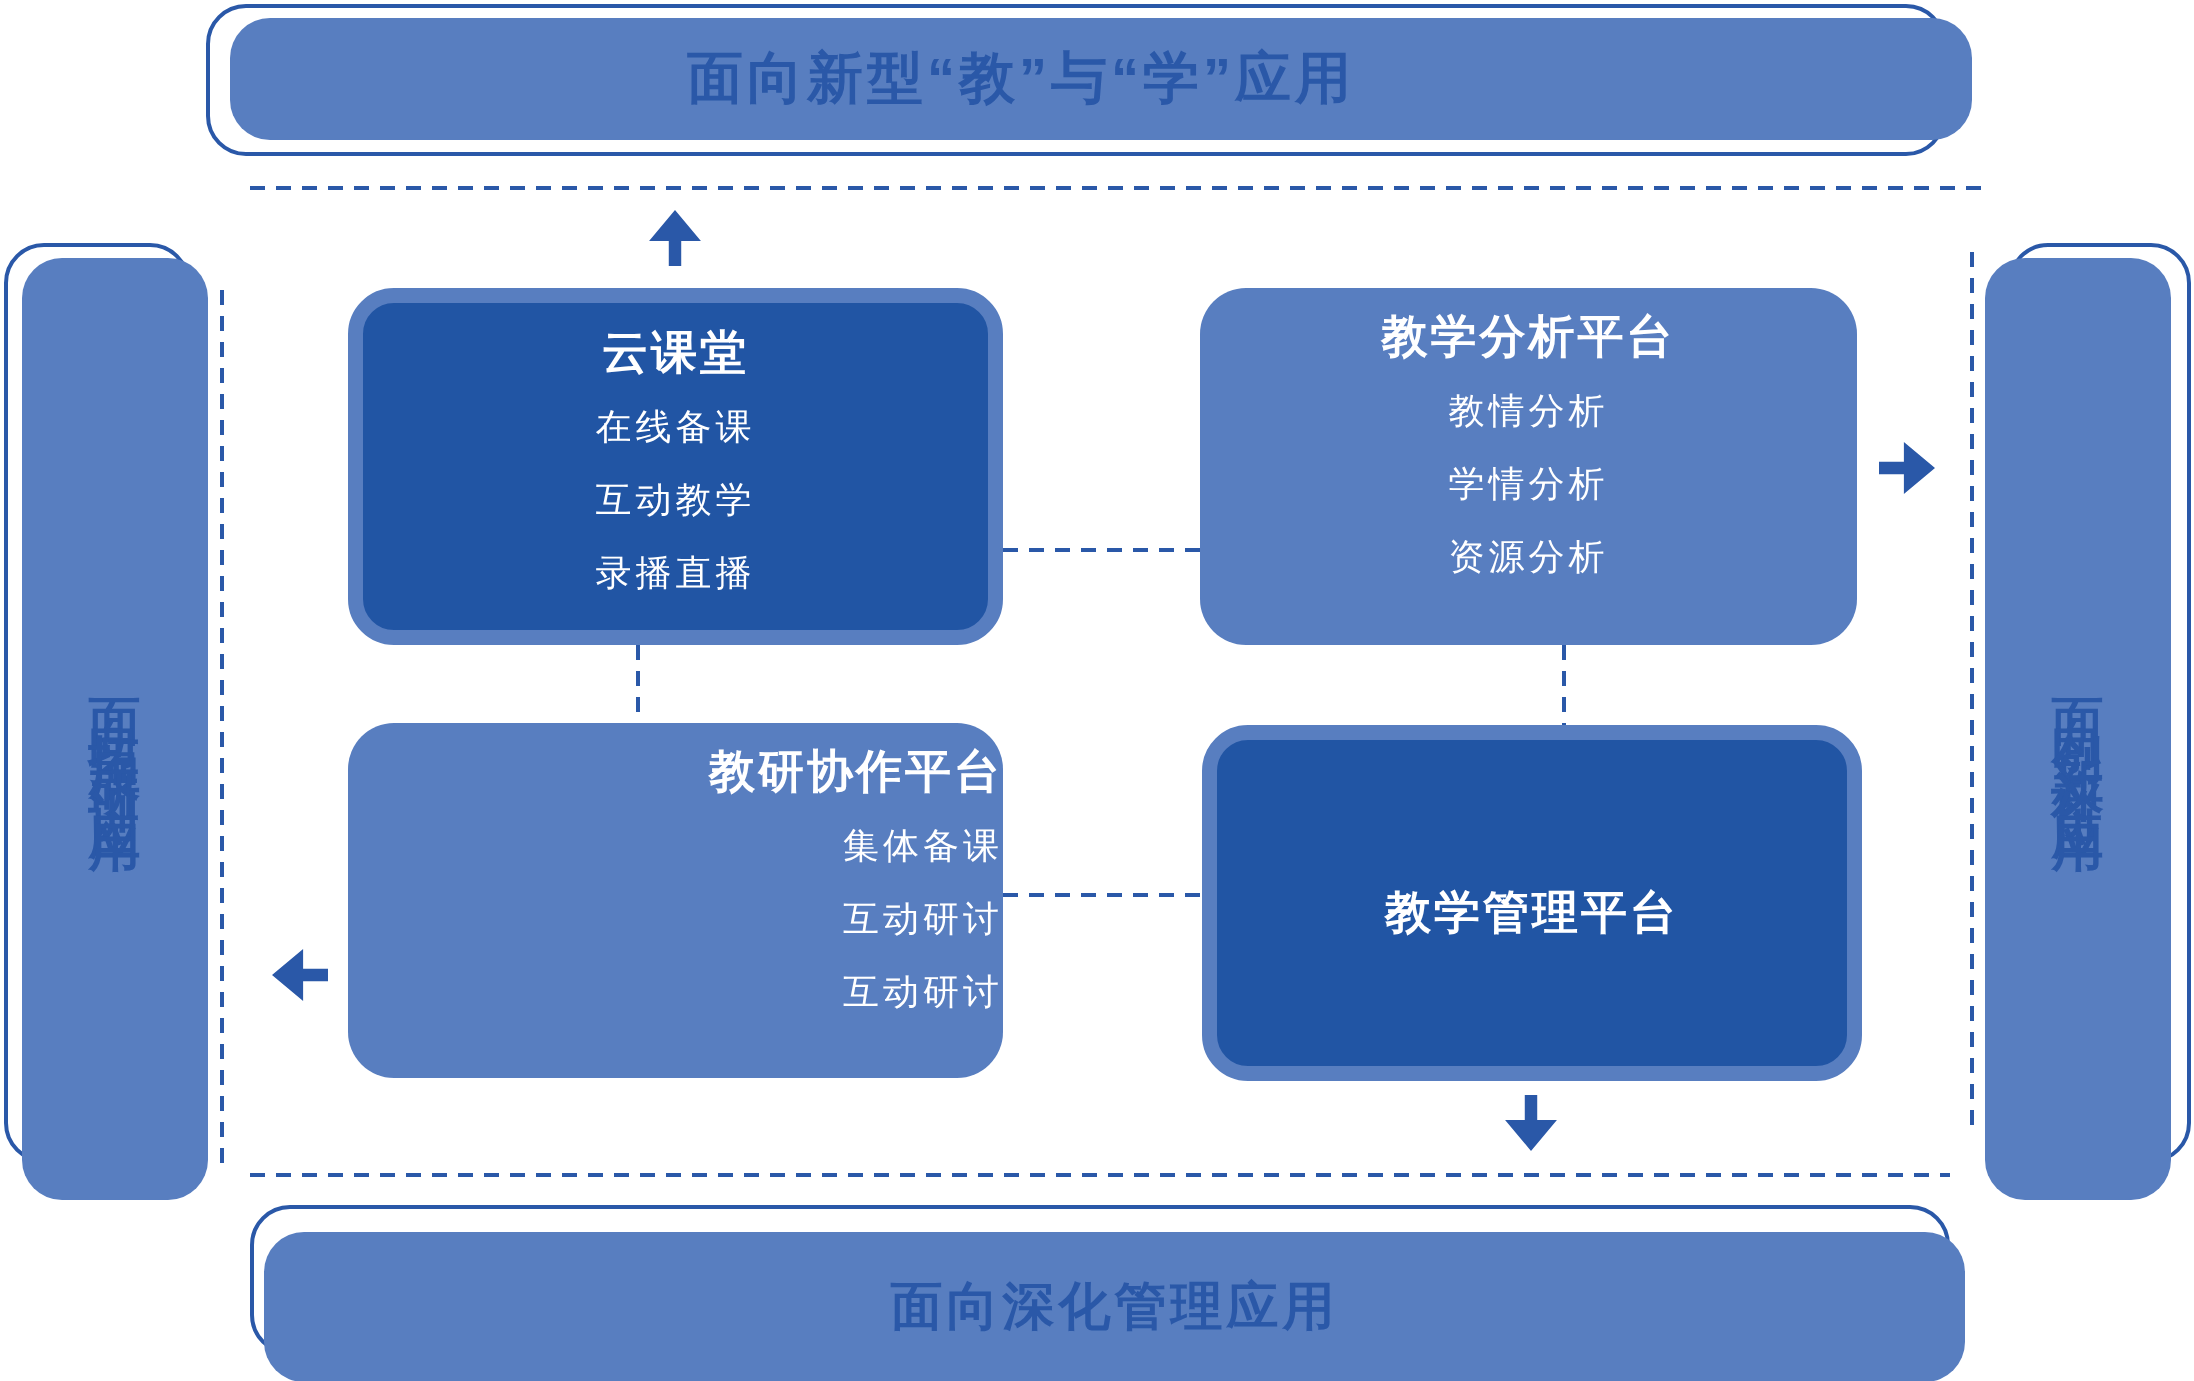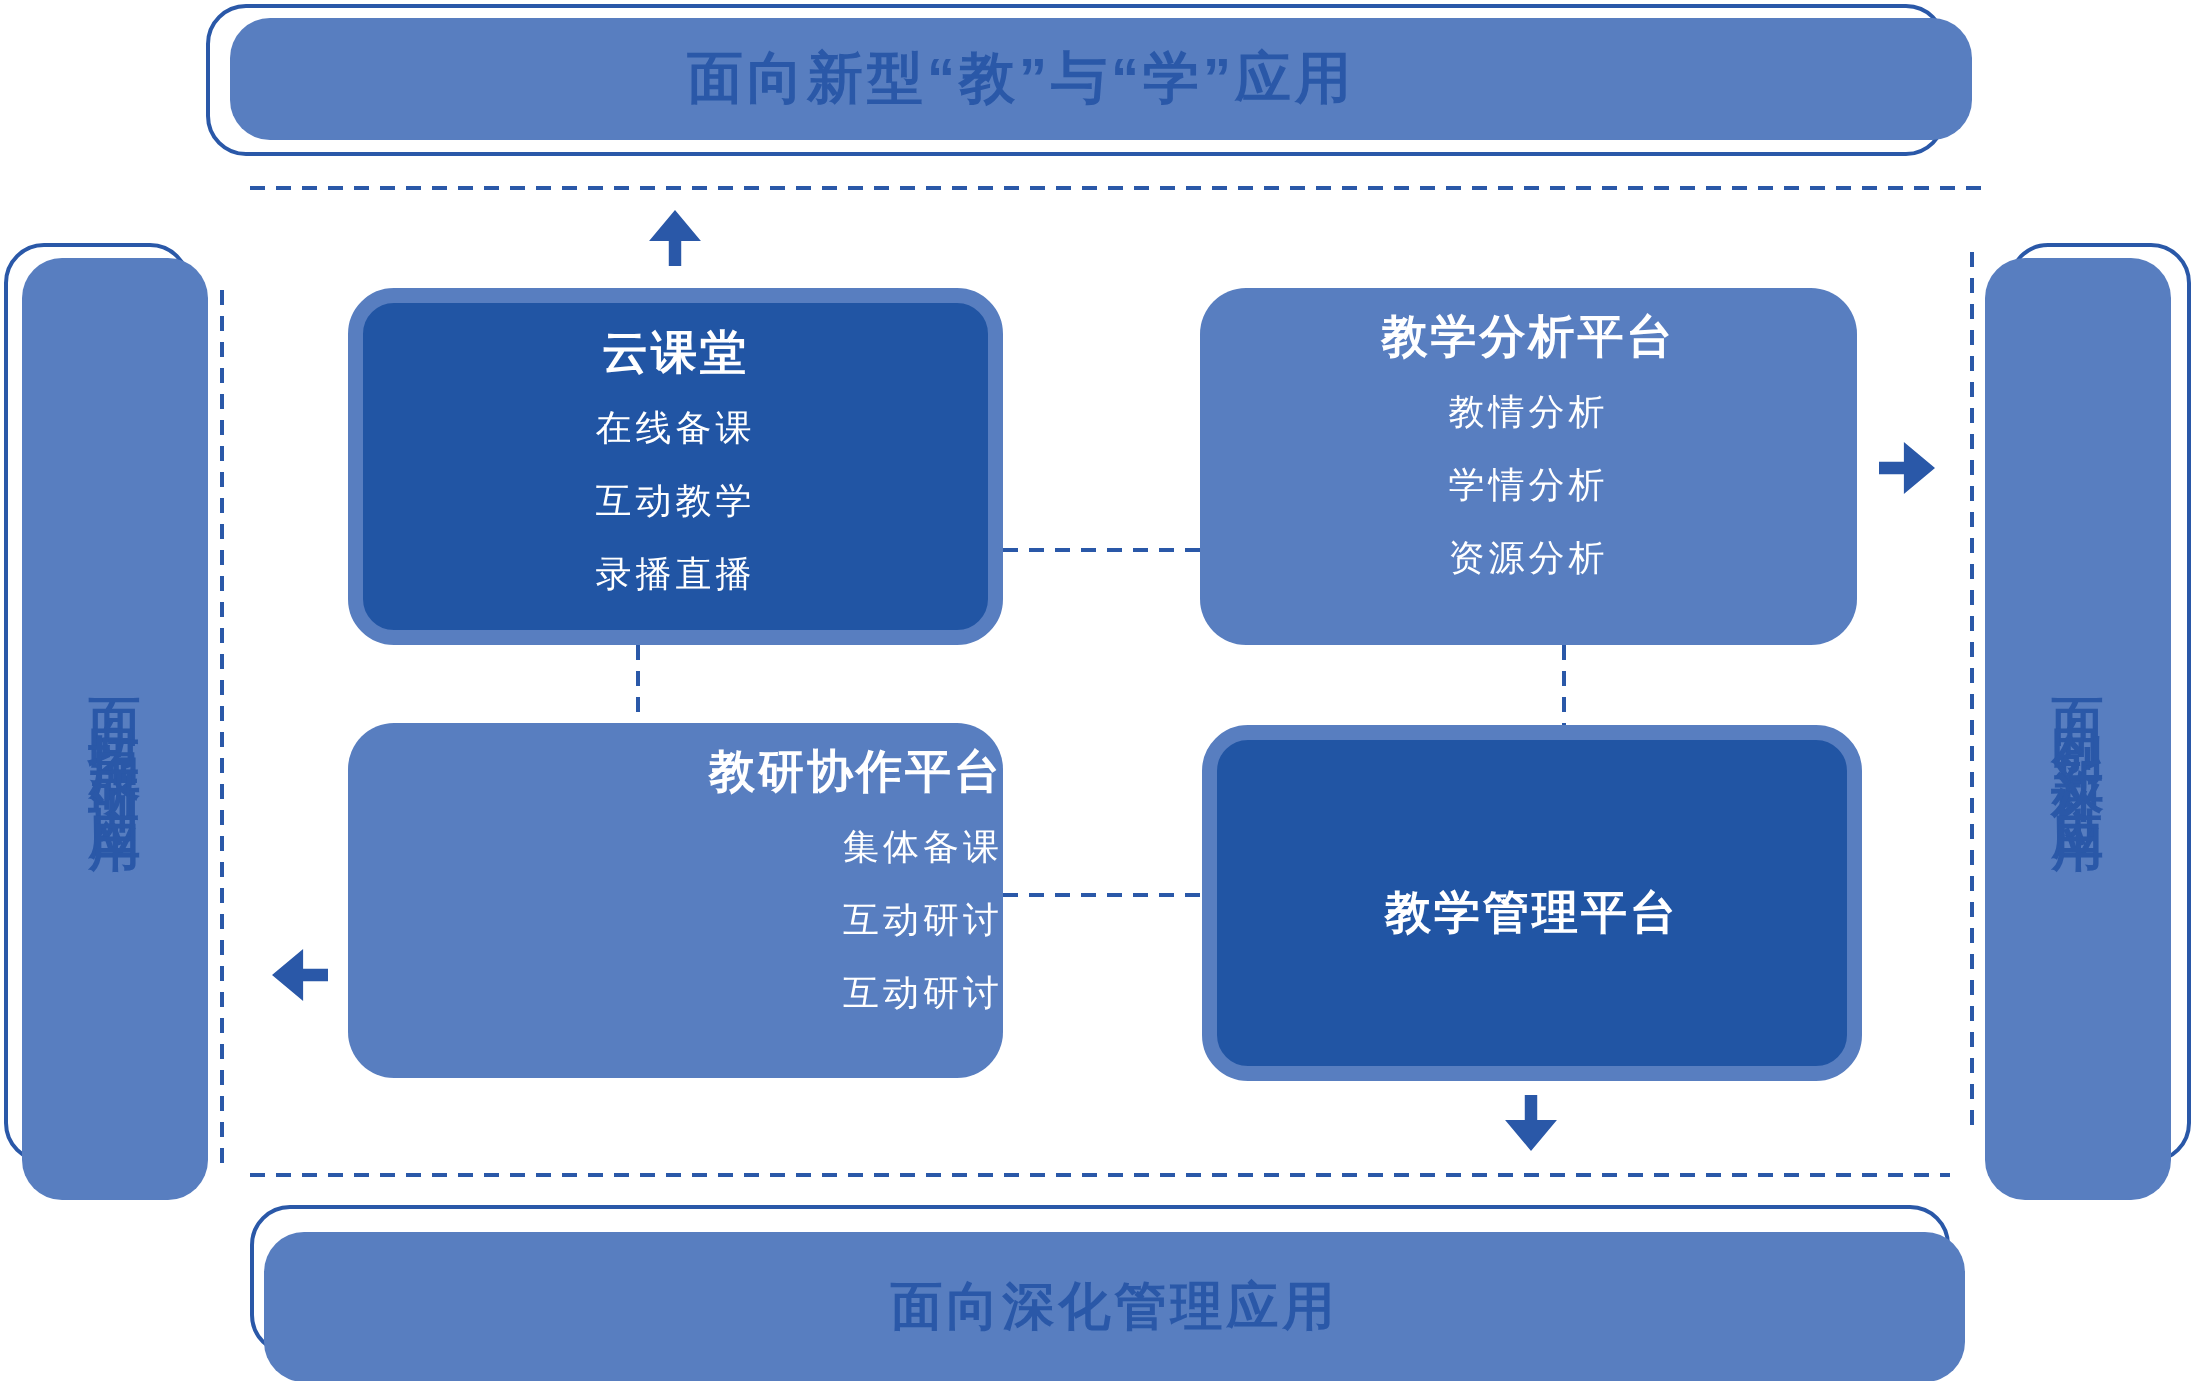--- a/index.html
+++ b/index.html
@@ -98,20 +98,21 @@
     font-weight:bold;
     letter-spacing:3px;
     line-height:62px;
     white-space:nowrap;
   }
   .pbox-item{
     font-size:36px;
     letter-spacing:4px;
     line-height:73px;
     white-space:nowrap;
+    font-family:Liberation Serif, serif;
   }
   .pbox-items{margin-top:8px;text-align:center;}
   .box-cloud{left:348px;top:288px;width:655px;height:357px;}
   .box-analysis{left:1200px;top:288px;width:657px;height:357px;}
   .box-research{left:348px;top:723px;width:655px;height:355px;align-items:flex-end;}
   .box-management{left:1202px;top:725px;width:660px;height:356px;justify-content:center;}
 
   
   .arrow{position:absolute;z-index:2;width:52px;height:56px;}
   .arrow svg{display:block;width:100%;height:100%;}

